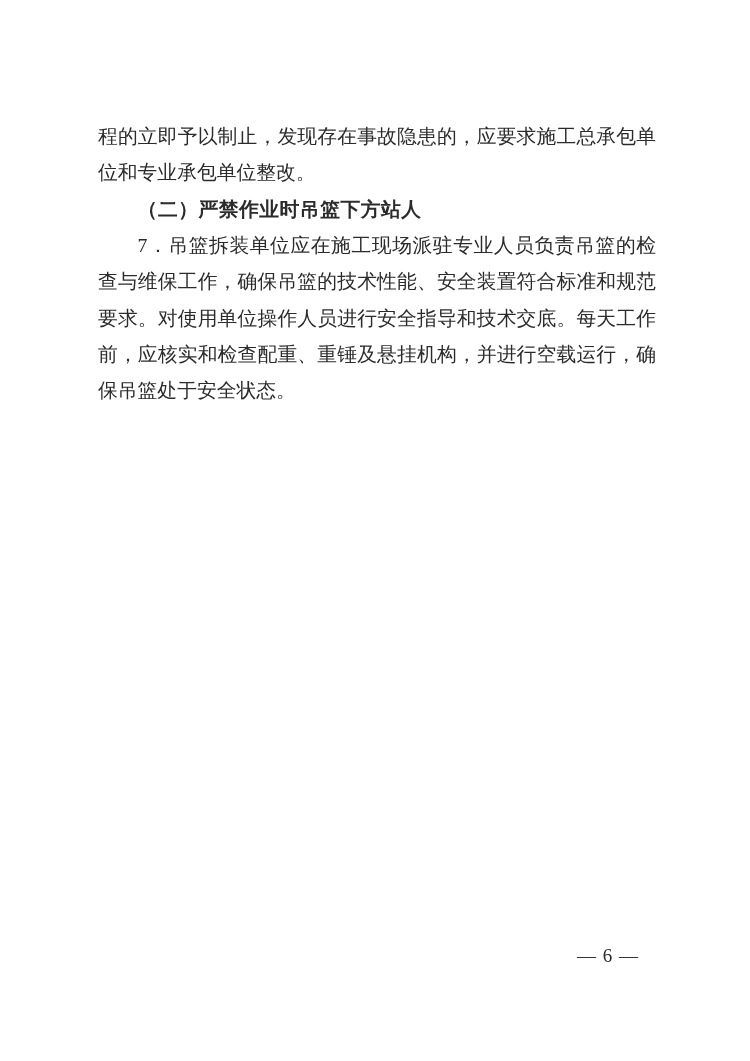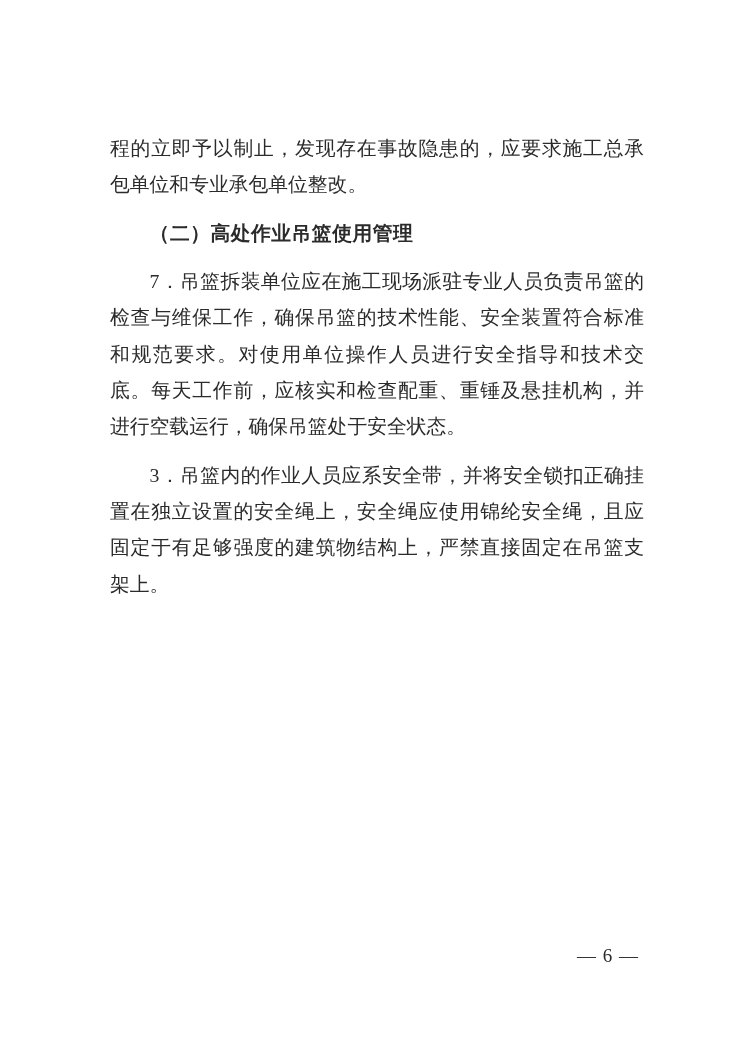--- a/index.html
+++ b/index.html
@@ -20,21 +20,21 @@
     left: 98px;
     top: 118px;
     width: 558px;
     color: #2b2b2b;
     font-size: 19.8px;
     line-height: 36.35px;
     text-align: justify;
     text-justify: inter-ideograph;
   }
   .doc-body p {
-    margin: 12px;
+    margin: 0;
     padding: 0;
   }
   p.indent {
     text-indent: 2em;
   }
   p.no-indent {
     text-indent: 0;
   }
   p.heading {
     font-weight: bold;
@@ -52,20 +52,19 @@
     white-space: pre;
   }
 </style>
 </head>
 <body>
 
 <div class="page">
 
   <div class="doc-body">
     <p class="no-indent">程的立即予以制止，发现存在事故隐患的，应要求施工总承包单位和专业承包单位整改。</p>
-    <p class="heading">（二）高处作业吊篮使用管理</p>
+    <p class="heading">（二）严禁作业时吊篮下方站人</p>
     <p class="indent">7．吊篮拆装单位应在施工现场派驻专业人员负责吊篮的检查与维保工作，确保吊篮的技术性能、安全装置符合标准和规范要求。对使用单位操作人员进行安全指导和技术交底。每天工作前，应核实和检查配重、重锤及悬挂机构，并进行空载运行，确保吊篮处于安全状态。</p>
-    <p class="indent">3．吊篮内的作业人员应系安全带，并将安全锁扣正确挂置在独立设置的安全绳上，安全绳应使用锦纶安全绳，且应固定于有足够强度的建筑物结构上，严禁直接固定在吊篮支架上。</p>
   </div>
 
   <div class="page-footer">— 6 —</div>
 
 </div>
 
 </body></html>

